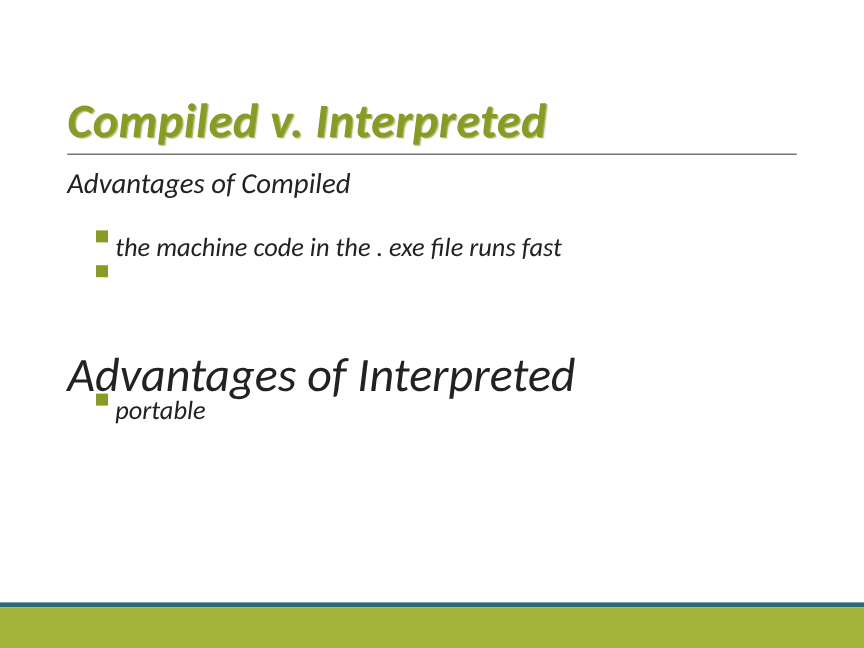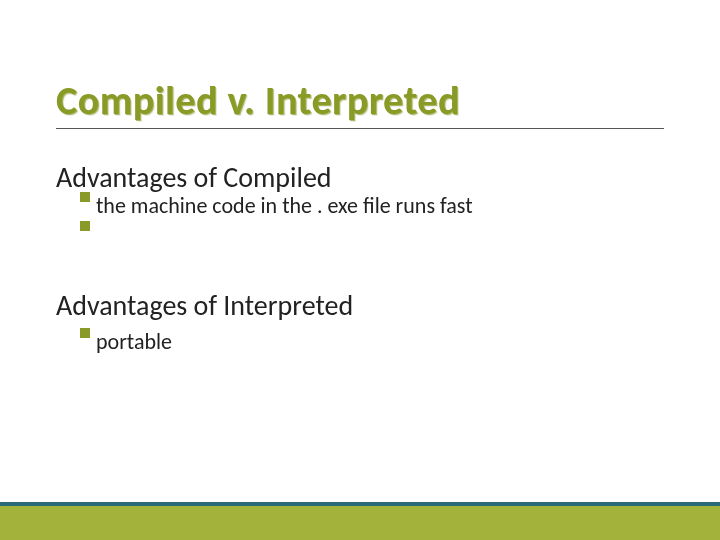--- a/index.html
+++ b/index.html
@@ -1,22 +1,22 @@
 <!DOCTYPE html>
 <html><head>
 <meta charset="utf-8">
 <style>
   * { margin: 0; padding: 0; box-sizing: border-box; }
   html, body { width: 720px; height: 540px; font-family: Calibri, 'Segoe UI', Arial, sans-serif; background: #fff; overflow: hidden; }
-  .slide { position: relative; width: 720px; height: 540px; background: #ffffff; }
+  .slide { position: relative; width: 720px; height: 540px; background: #ffffff; font-style: italic; }
   .title { position: absolute; left: 56px; top: 76px; font-size: 40px; font-weight: 700; color: #8a9a27; text-shadow: 1px 1px 0 #a9b85a, 2px 2px 0 rgba(0,0,0,0.08); letter-spacing: 0.5px; }
   .title-underline { position: absolute; left: 56px; top: 128px; width: 608px; height: 1px; background: #555; }
-  .section1-heading { position: absolute; left: 56px; top: 160px; font-size: 28px; font-weight: 400; color: #222; }
+  .section1-heading { position: absolute; left: 56px; top: 139px; font-size: 24px; font-weight: 400; color: #222; }
   .section1-items { position: absolute; left: 80px; top: 192px; }
-  .section2-heading { position: absolute; left: 56px; top: 288px; font-size: 28px; font-weight: 400; color: #222; }
+  .section2-heading { position: absolute; left: 56px; top: 288px; font-size: 40px; font-weight: 400; color: #222; }
   .section2-items { position: absolute; left: 80px; top: 328px; }
   .bullet-row { display: flex; margin-bottom: 2px; }
   .bullet { display: inline-block; width: 10px; height: 10px; background: #8a9a27; margin-right: 6px; flex-shrink: 0; }
   .bullet-text { font-size: 22px; color: #222; font-weight: 400; }
   .footer-bar { position: absolute; left: 0; bottom: 0; width: 720px; height: 34px; background: #a2b23a; }
   .footer-divider { position: absolute; left: 0; bottom: 34px; width: 720px; height: 4px; background: #2a6a78; }
 </style>
 </head>
 <body>
 

